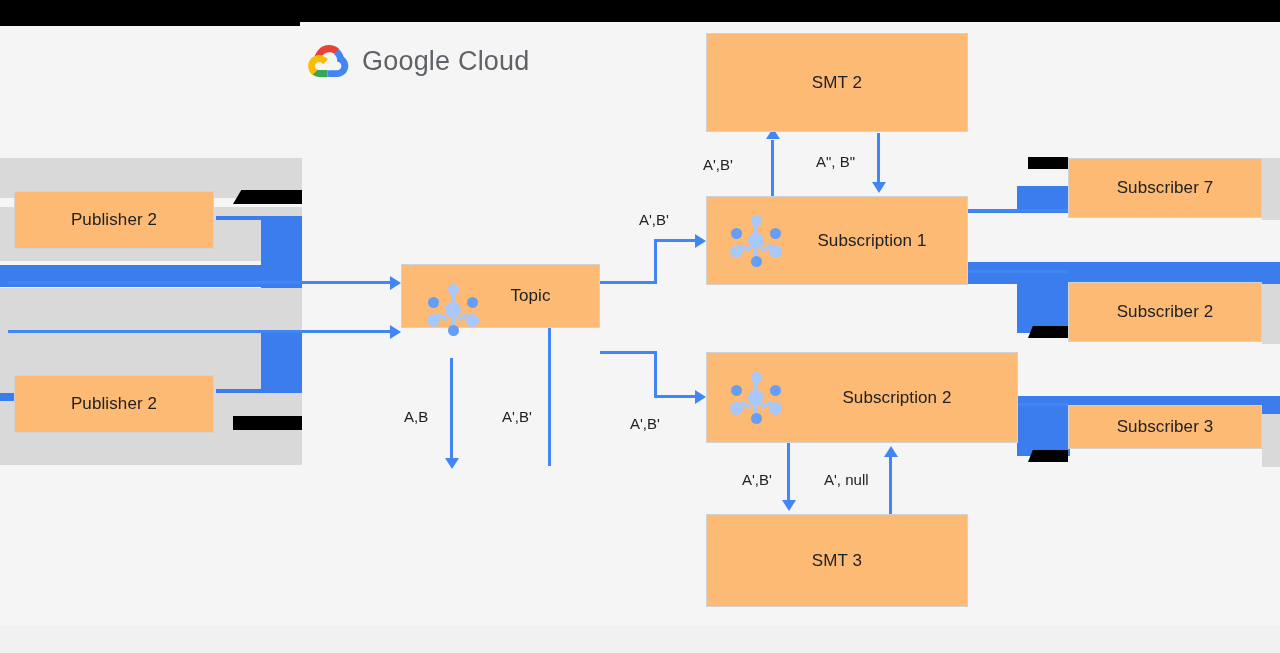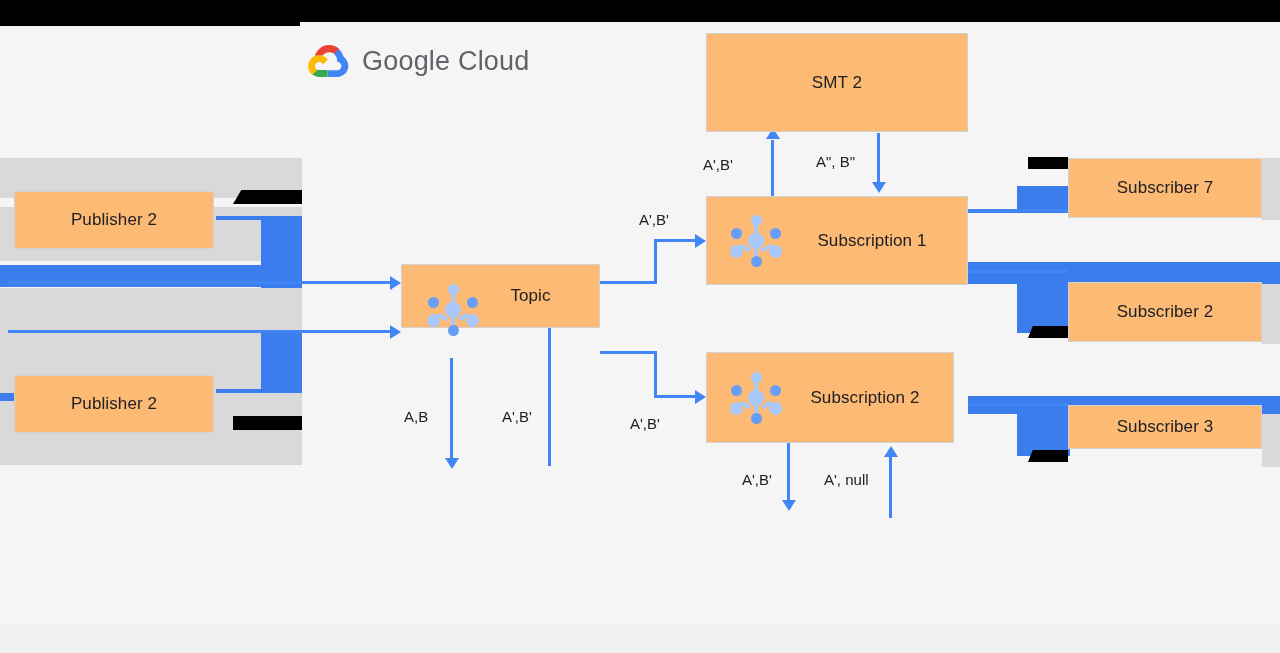--- a/index.html
+++ b/index.html
@@ -205,39 +205,42 @@
       <div class="dot hub"></div>
     </div>
     <span class="pslabel" style="left:60px;right:0;">Topic</span>
   </div>
 
 
   <div class="node" style="left:706px;top:33px;width:262px;height:99px;">
     <span class="label">SMT 2</span>
   </div>
 
+  <div class="node" style="left:706px;top:514px;width:262px;height:93px;">
+    <span class="label">SMT 3</span>
+  </div>
 
   <div class="node" style="left:706px;top:196px;width:262px;height:89px;">
     <div class="ps-icon" style="left:22px;top:17px;">
       <div class="spoke sp-n"></div>
         <div class="spoke sp-s"></div>
       <div class="spoke sp-sw"></div>
         <div class="spoke sp-se"></div>
       <div class="dot d-n"></div>
         <div class="dot d-s"></div>
       <div class="dot d-nw"></div>
         <div class="dot d-ne"></div>
       <div class="dot d-sw"></div>
         <div class="dot d-se"></div>
       <div class="dot hub"></div>
     </div>
     <span class="pslabel" style="left:70px;right:0;">Subscription 1</span>
   </div>
 
-  <div class="node" style="left:706px;top:352px;width:248px;height:91px;">
+  <div class="node" style="left:706px;top:352px;width:312px;height:91px;">
     <div class="ps-icon" style="left:22px;top:18px;">
       <div class="spoke sp-n"></div>
         <div class="spoke sp-s"></div>
       <div class="spoke sp-sw"></div>
         <div class="spoke sp-se"></div>
       <div class="dot d-n"></div>
         <div class="dot d-s"></div>
       <div class="dot d-nw"></div>
         <div class="dot d-ne"></div>
       <div class="dot d-sw"></div>

